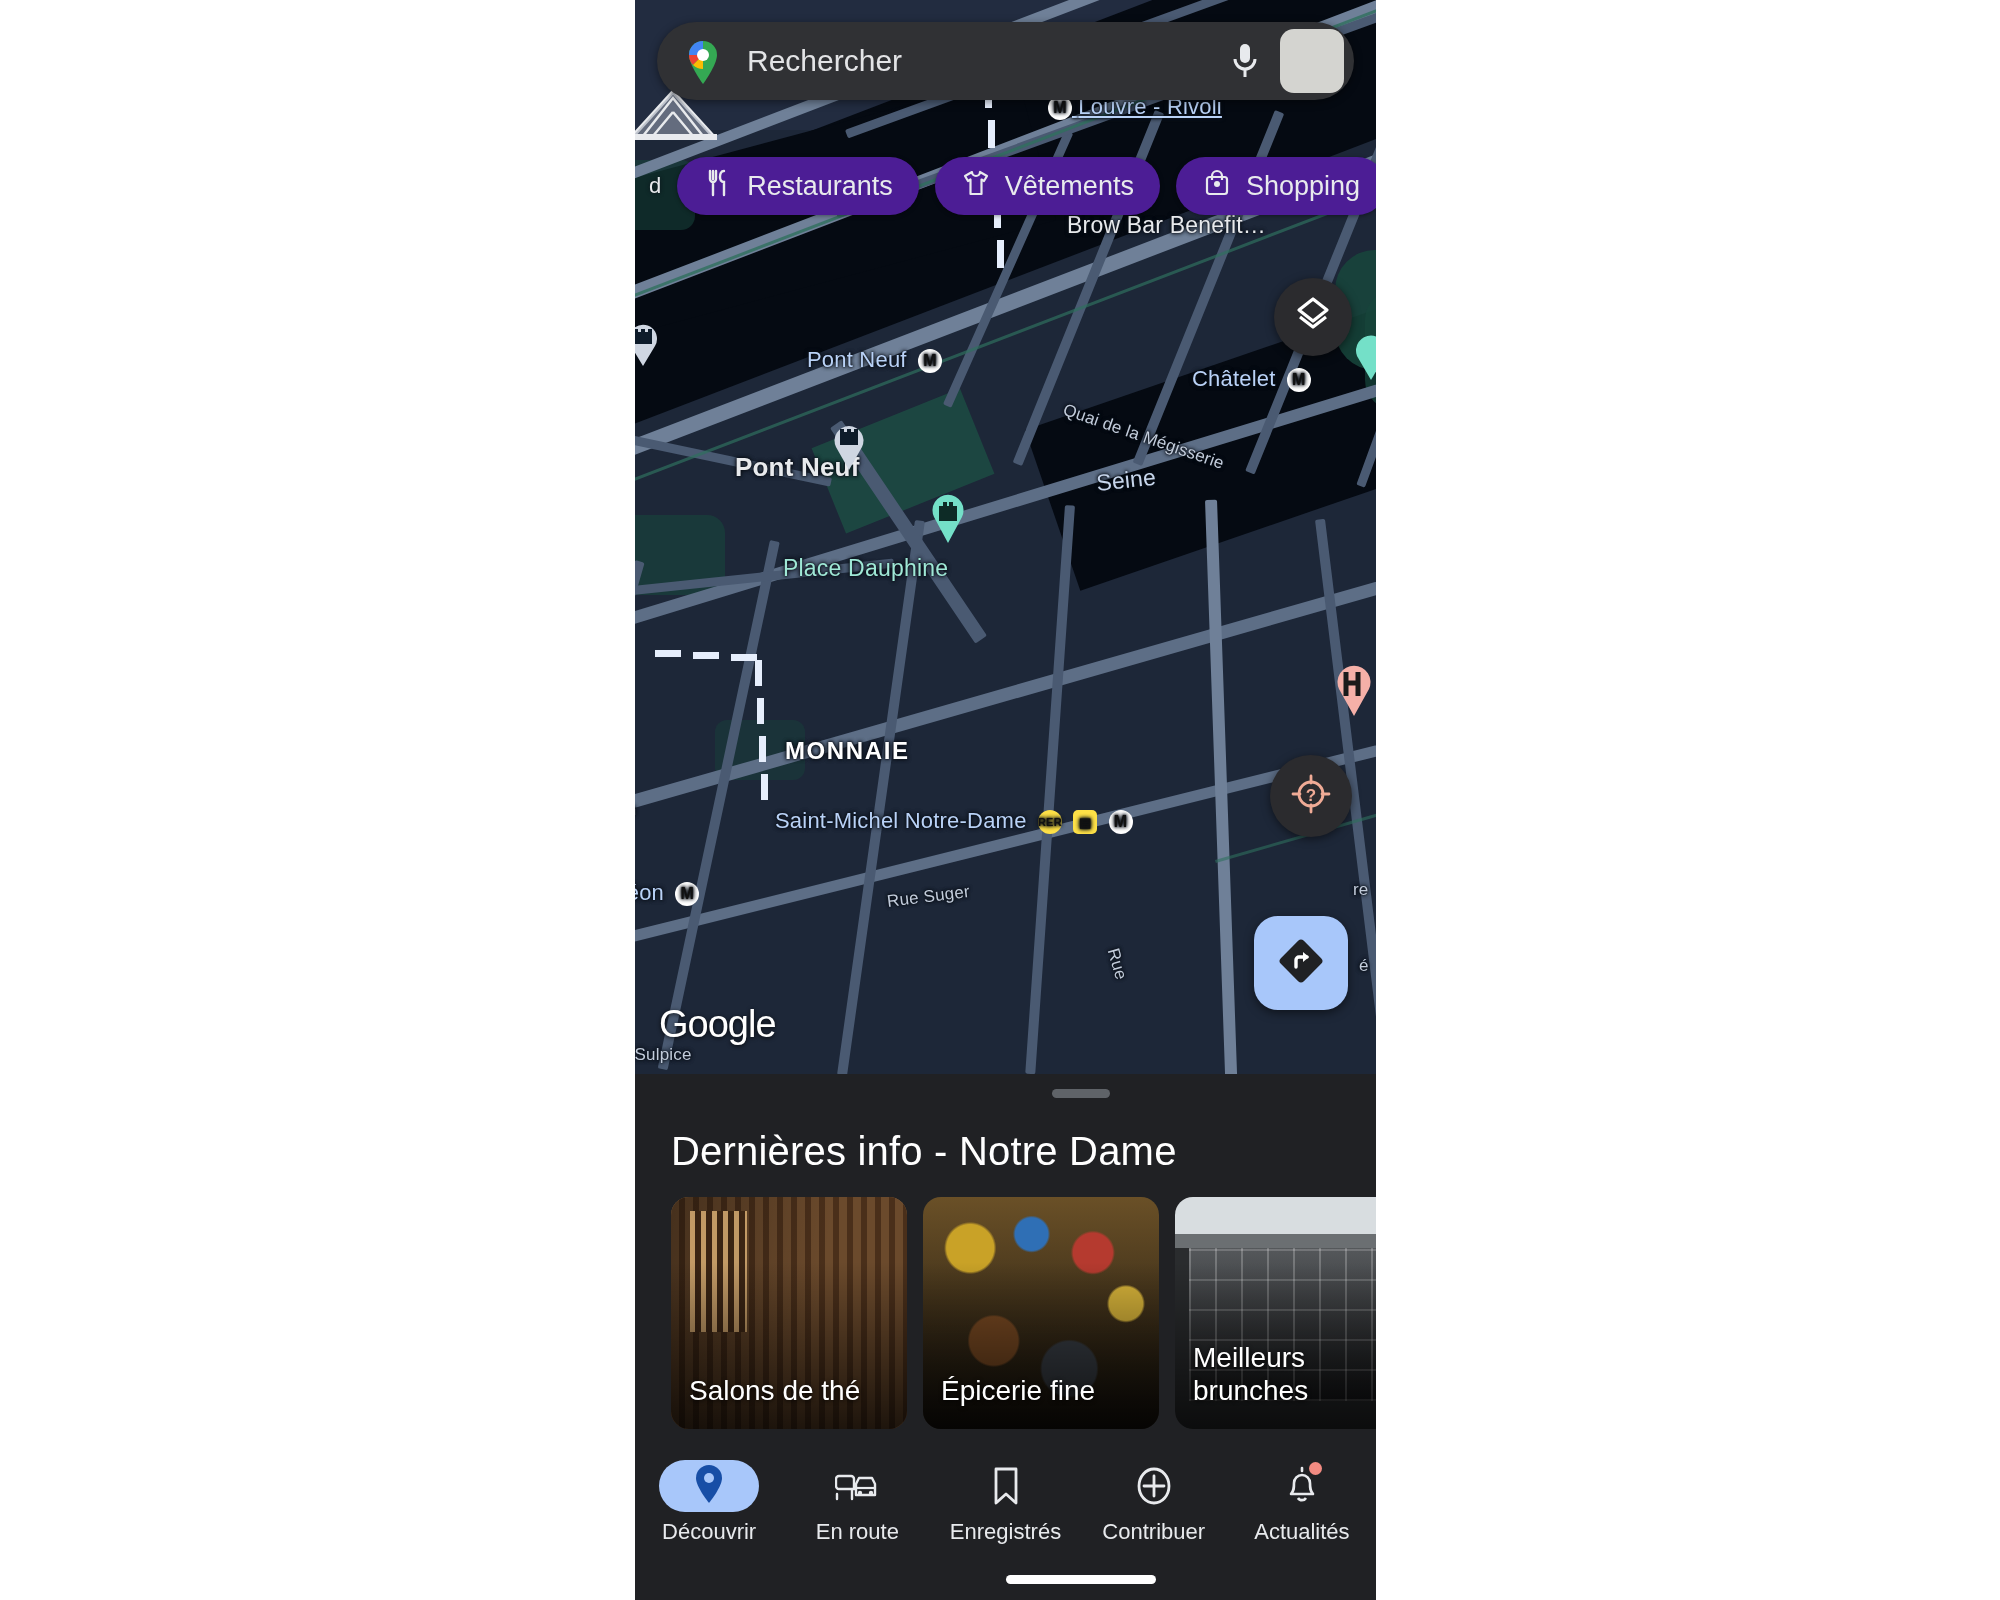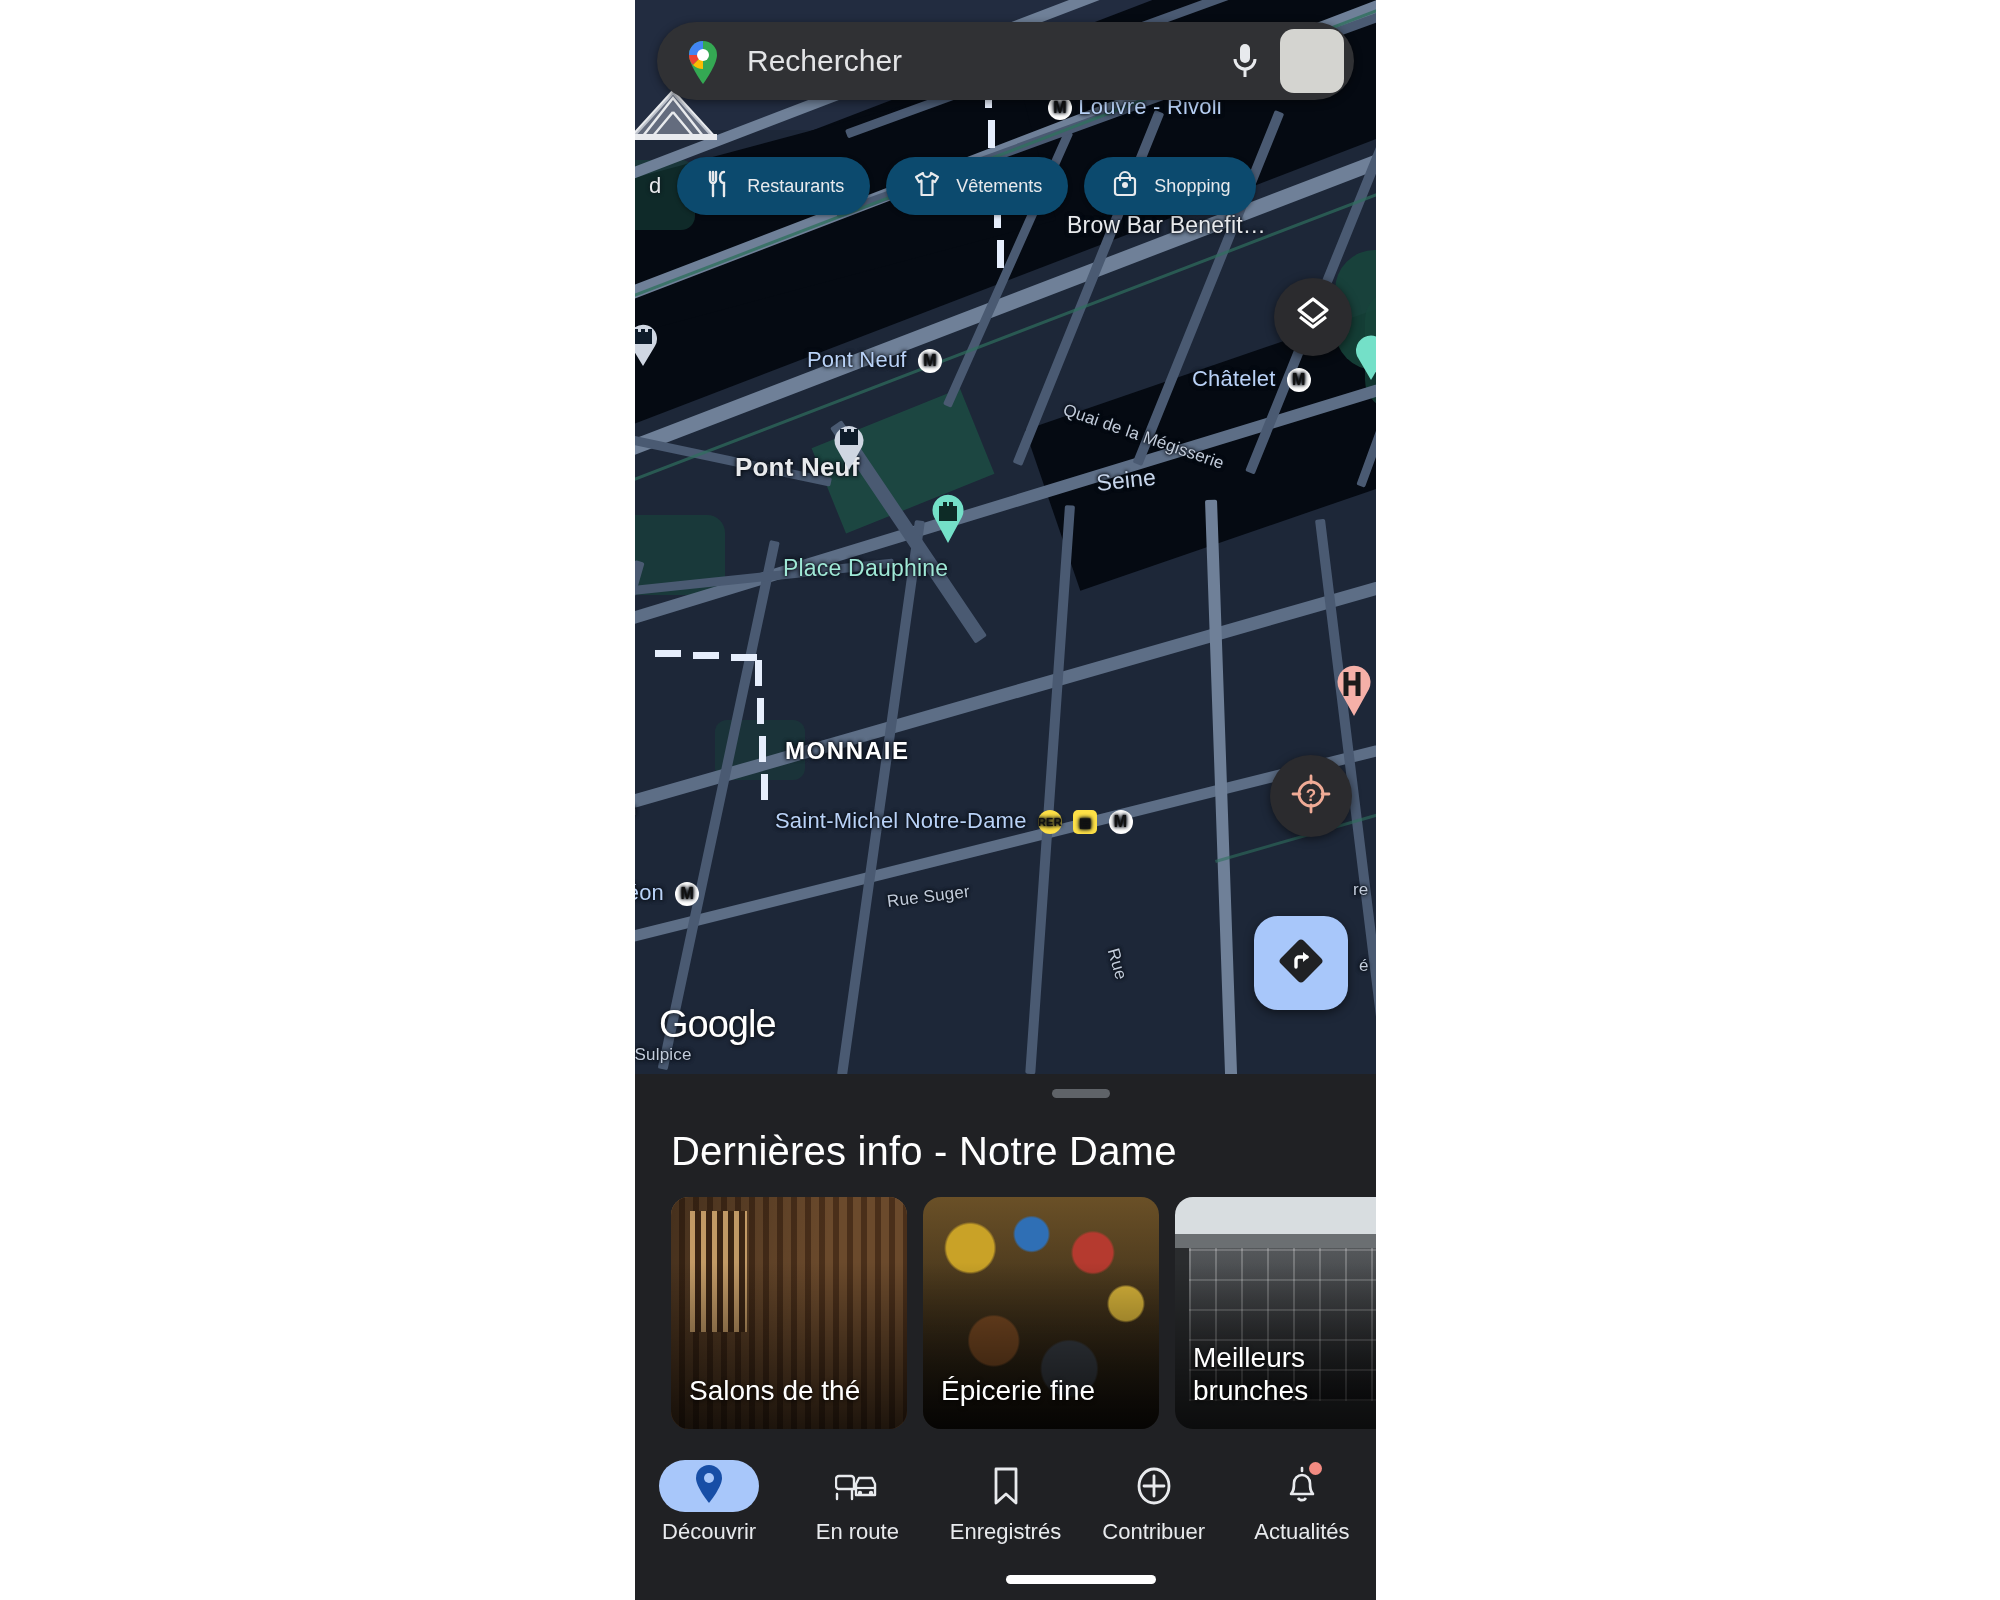--- a/index.html
+++ b/index.html
@@ -88,22 +88,22 @@
   
   .chips {
     position: absolute; left: 0; top: 157px; width: 741px; height: 58px;
     display: flex; align-items: center; gap: 16px; padding-left: 14px;
     white-space: nowrap;
   }
   .chip-pre { color:#e8eaed; font-size: 22px; text-shadow: 0 0 4px #0b1018; }
   .chip {
     display: inline-flex; align-items: center; gap: 14px;
     height: 58px; padding: 0 26px;
-    background: #0c4a6e; border-radius: 29px; color: #e8eaed;
-    font-size: 18px; flex: 0 0 auto;
+    background: #4c1d95; border-radius: 29px; color: #e8eaed;
+    font-size: 27px; flex: 0 0 auto;
     box-shadow: 0 1px 4px rgba(0,0,0,.4);
   }
   .chip svg { flex: 0 0 auto; }
 
   
   .fab-layers {
     position: absolute; right: 24px; top: 278px;
     width: 78px; height: 78px; border-radius: 50%;
     background: #2b2b2e; display: flex; align-items: center; justify-content: center;
     box-shadow: 0 2px 8px rgba(0,0,0,.5);
@@ -288,21 +288,21 @@
 
       <div style="position:absolute;left:-6px;top:88px;width:88px;height:54px;">
         <svg width="88" height="54" viewBox="0 0 88 54">
           <polygon points="44,4 84,48 4,48" fill="none" stroke="#e8eaed" stroke-width="4"></polygon>
           <polygon points="44,4 84,48 4,48" fill="#9aa3b0" opacity=".55"></polygon>
           <path d="M14 48 L44 10 L74 48 M24 48 L44 24 M64 48 L44 24" stroke="#e8eaed" stroke-width="2.5" fill="none"></path>
           <rect x="0" y="46" width="88" height="6" fill="#e8eaed"></rect>
         </svg>
       </div>
 
-      <div class="lbl transit" style="left:408px;top:94px;">
+      <div class="lbl transit" style="left:408px;top:94px;text-decoration:underline;">
         <span class="mbadge">M</span>
         <span>Louvre - Rivoli</span>
       </div>
 
       <div class="lbl" style="left:432px;top:212px;font-size:23px;">Brow Bar Benefit…</div>
 
       <div class="lbl transit" style="left:172px;top:347px;">
         <span>Pont Neuf</span>
         <span class="mbadge">M</span>
       </div>

